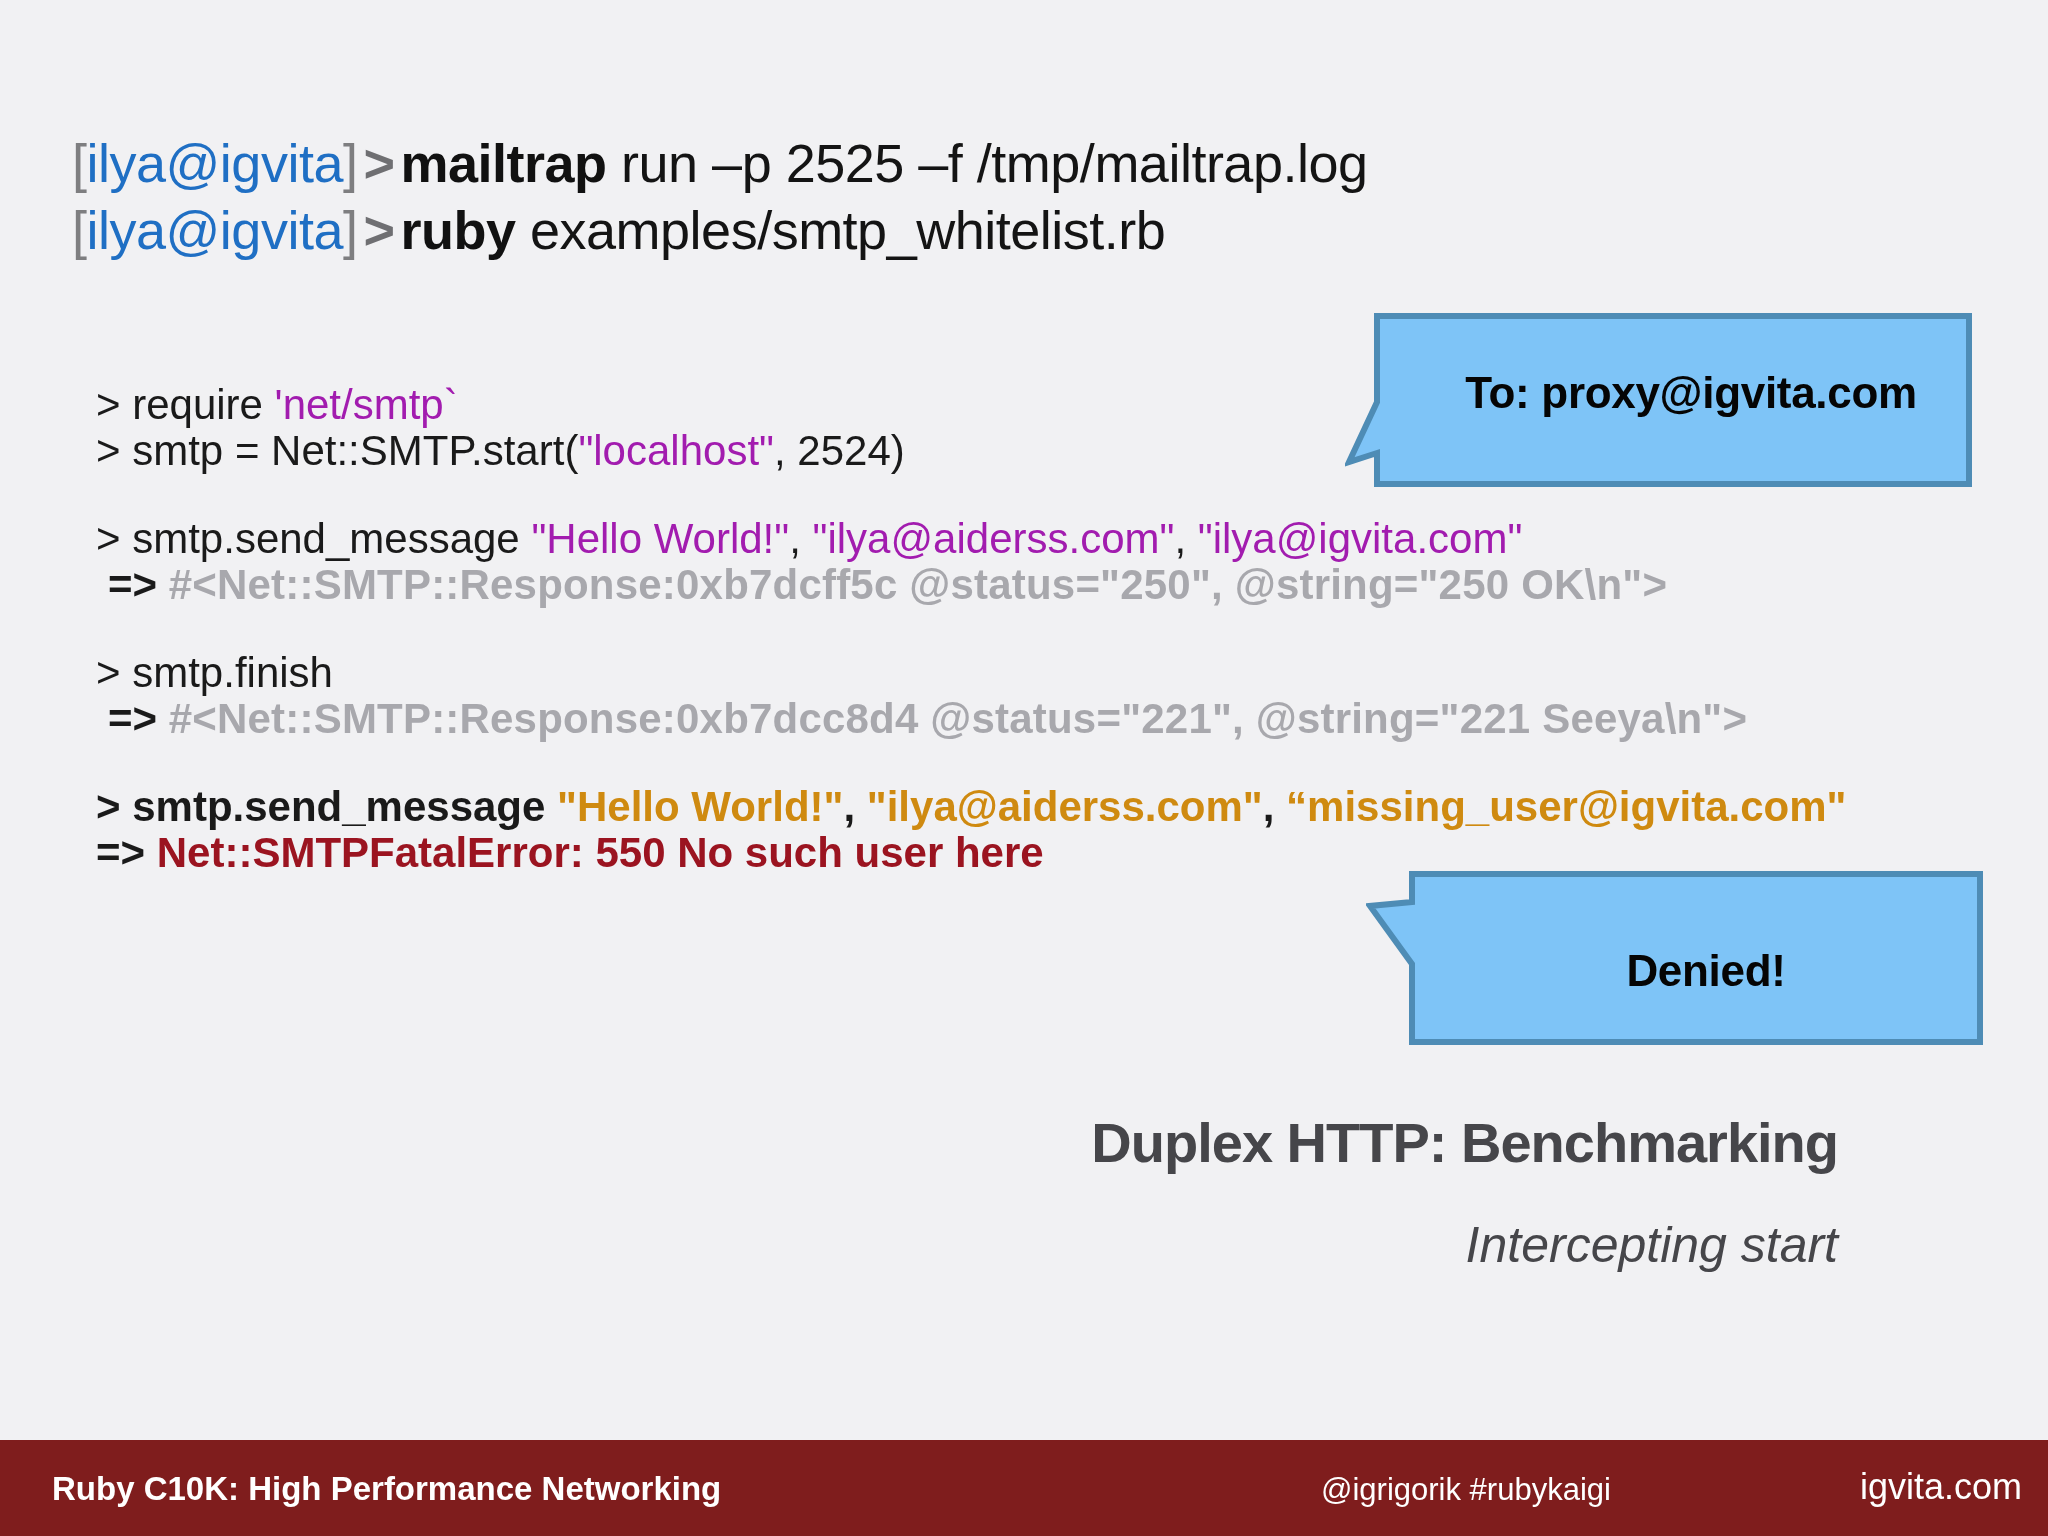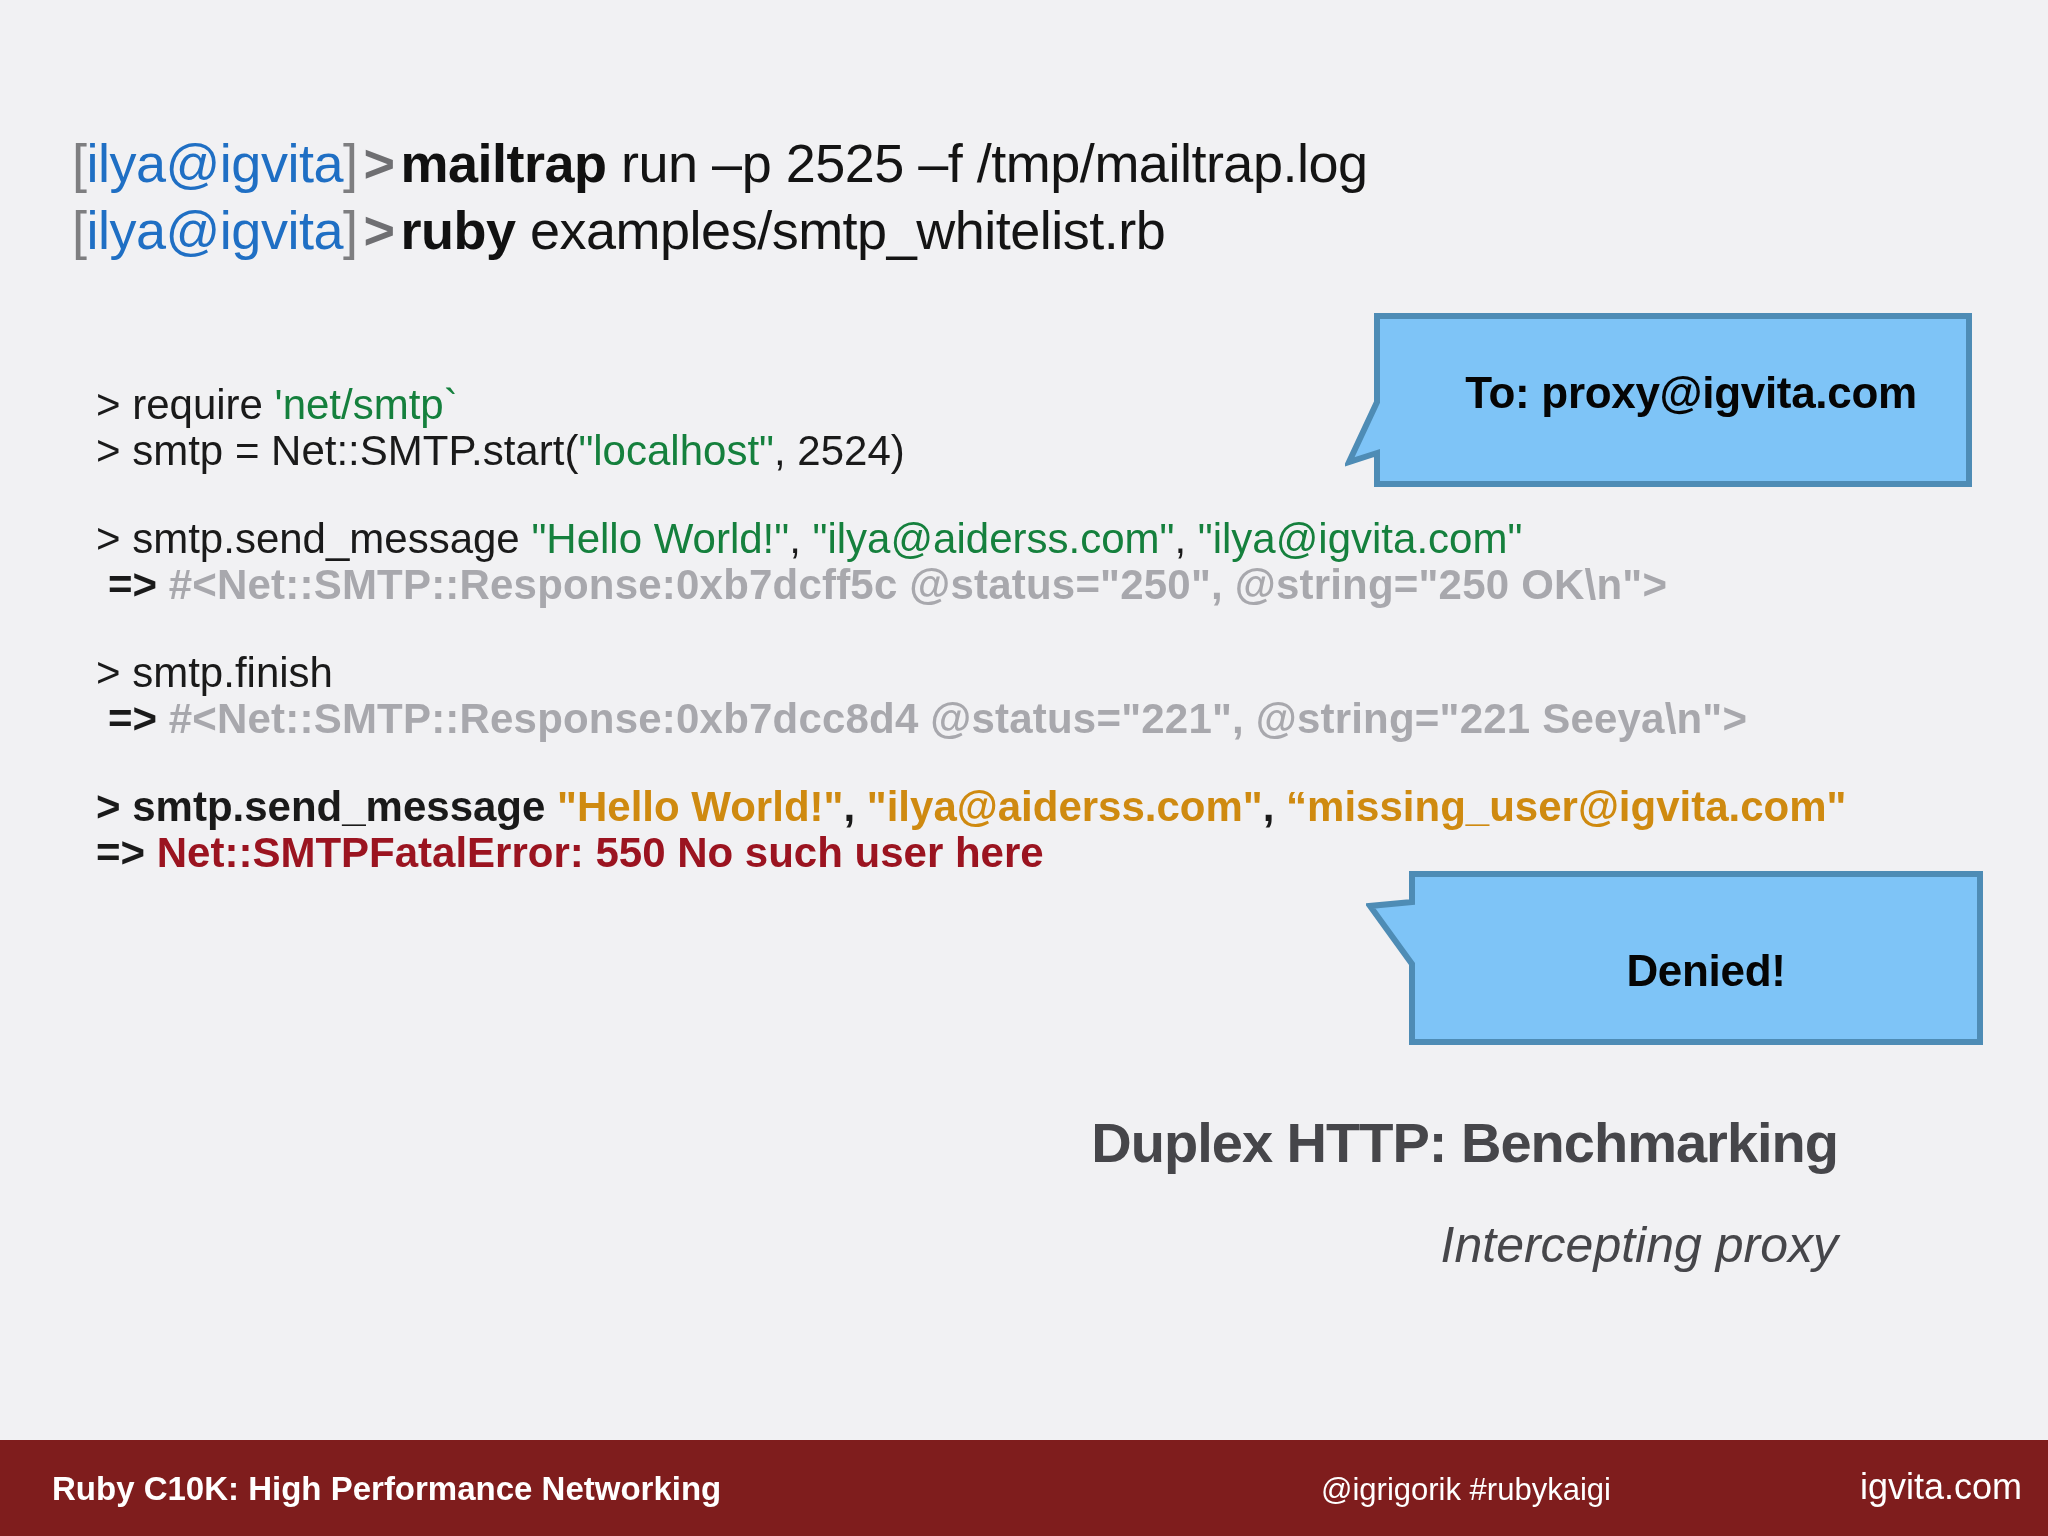--- a/index.html
+++ b/index.html
@@ -45,21 +45,21 @@
     position: absolute;
     left: 96px;
     top: 382px;
     font-size: 42px;
     line-height: 46px;
     color: #1a1a1a;
     white-space: nowrap;
   }
   .c-line { display: block; height: 46px; }
   .c-gap { display: block; height: 42px; }
-  .str { color: #15803d; }
+  .str { color: #a21caf; }
   .resp {
     color: #a8a8ad;
     font-weight: bold;
     letter-spacing: 0.2px;
   }
   .bold-line { font-weight: bold; }
   .bold-line .str { color: #cf8a10; }
   .err {
     color: #9b1420;
     font-weight: bold;
@@ -187,21 +187,21 @@
   </div>
 
   <div class="callout" id="callout-denied">
     <svg width="620" height="180" viewBox="0 0 620 180" xmlns="http://www.w3.org/2000/svg">
       <path d="M 46 6 L 614 6 L 614 174 L 46 174 L 46 96 L 4 38 L 46 34 Z" fill="#7ec4f7" stroke="#4e8cb5" stroke-width="6" stroke-linejoin="miter"></path>
     </svg>
     <div class="callout-text">Denied!</div>
   </div>
 
   <div class="headline">Duplex HTTP: Benchmarking</div>
-  <div class="subhead">Intercepting proxy</div>
+  <div class="subhead">Intercepting start</div>
 
   <div class="footer">
     <div class="footer-left">Ruby C10K: High Performance Networking</div>
     <div class="footer-center">@igrigorik #rubykaigi</div>
     <div class="footer-right">igvita.com</div>
   </div>
 
 </div>
 
 </body></html>

